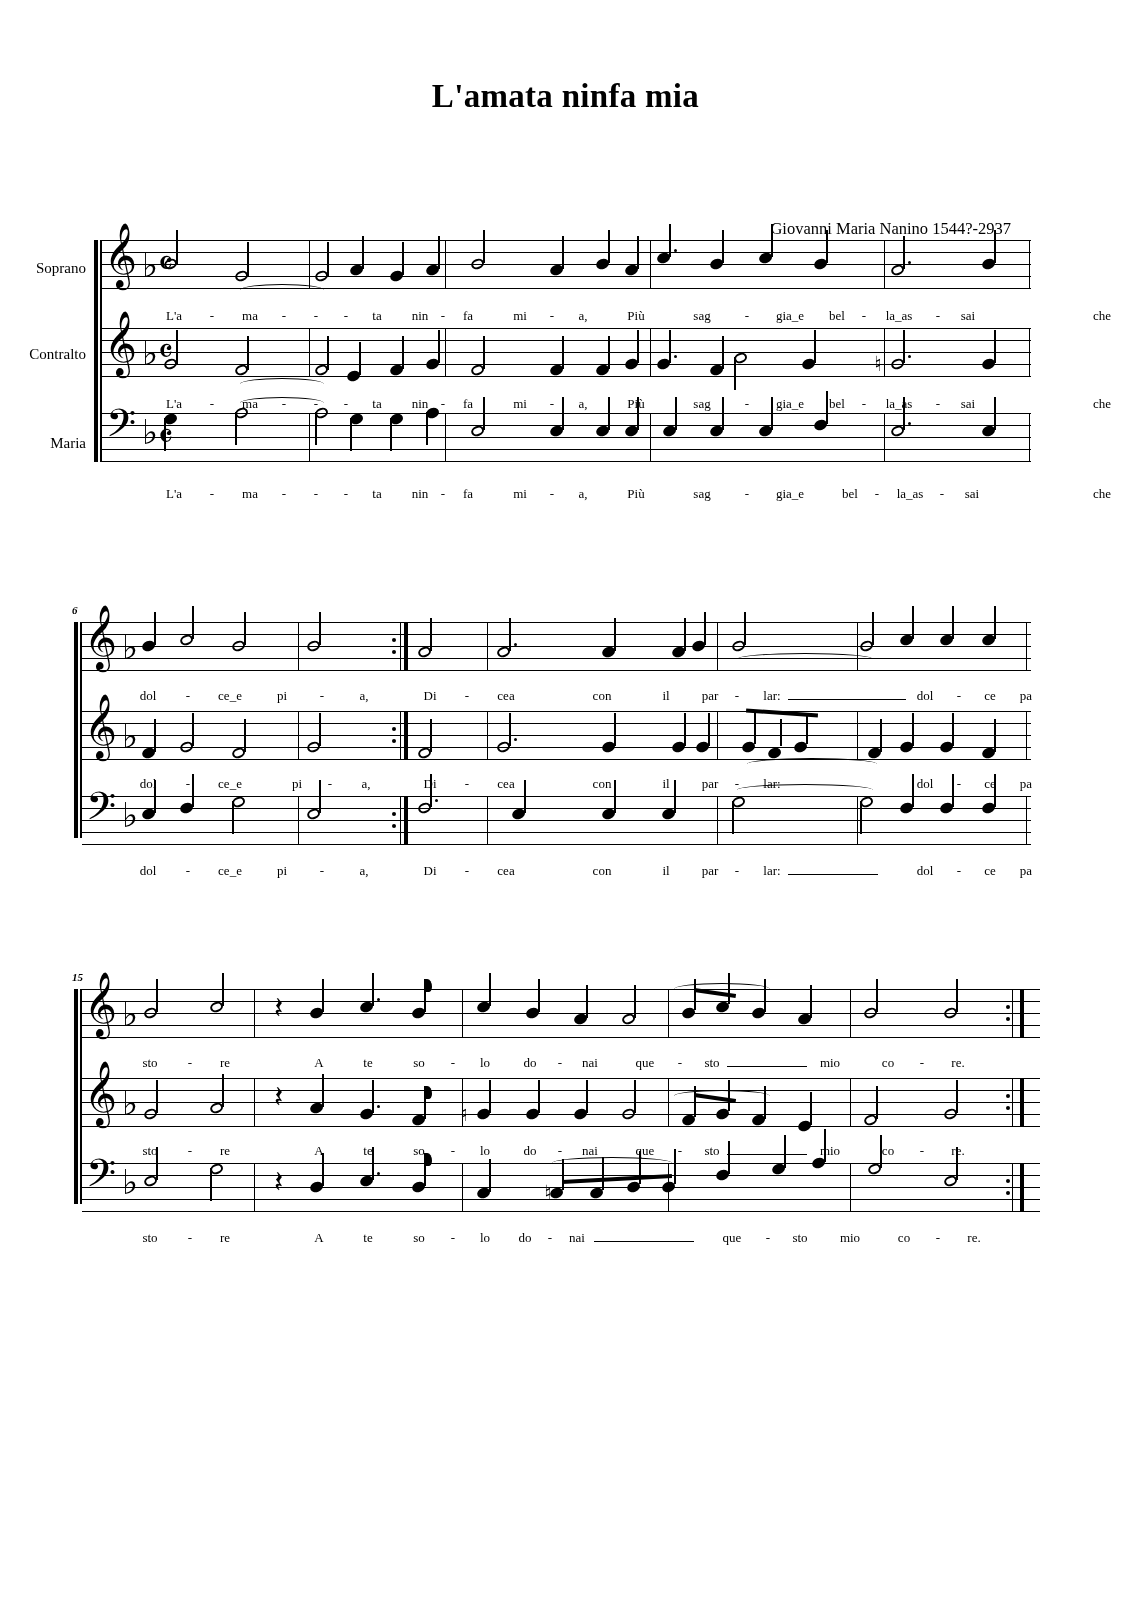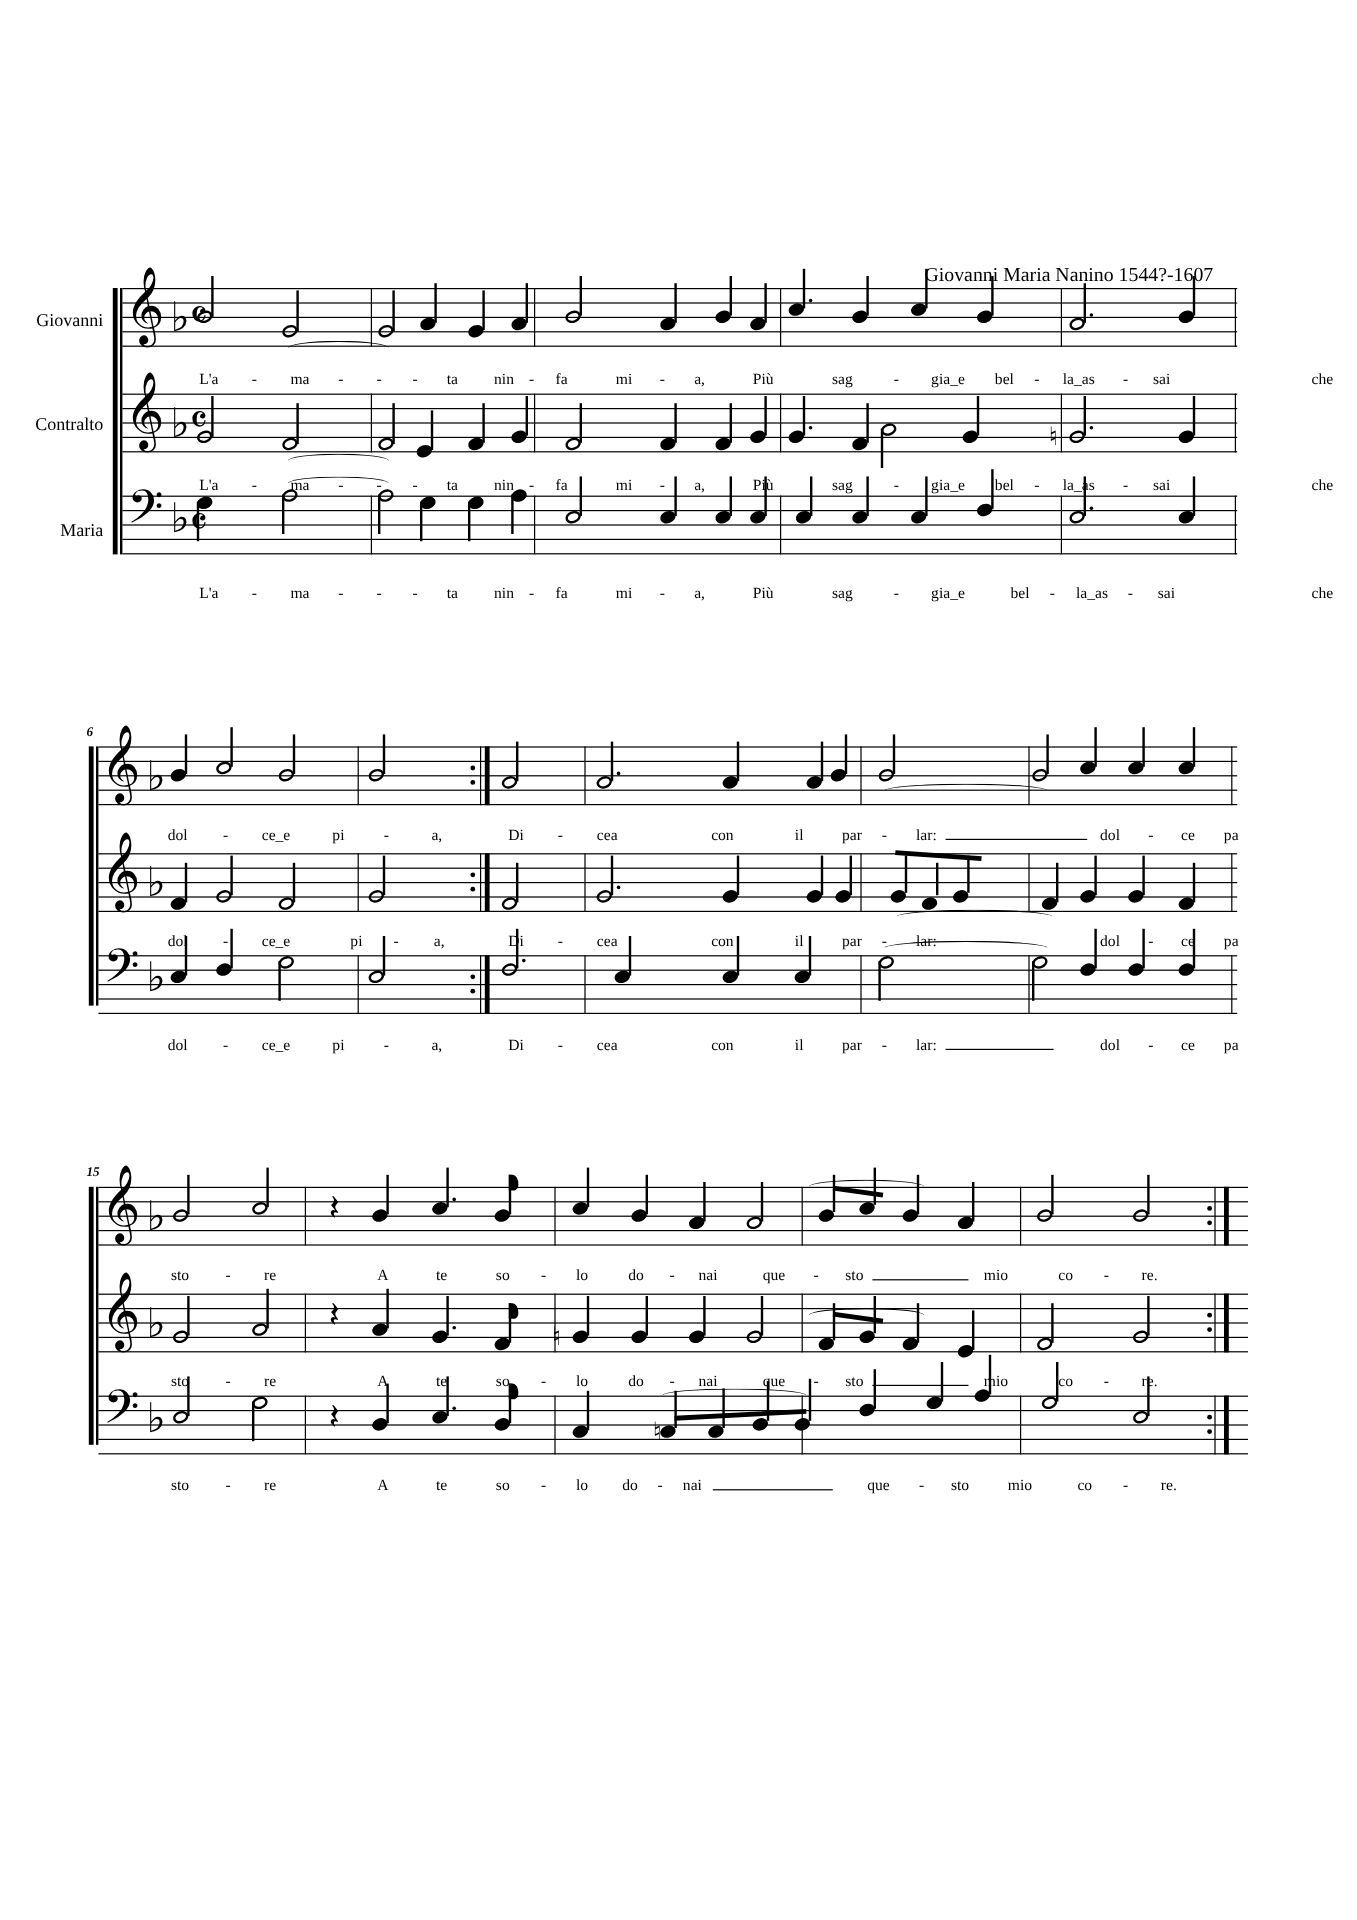--- a/index.html
+++ b/index.html
@@ -210,28 +210,29 @@
     position: absolute;
     height: 1.2px;
     background: #000;
   }
 </style>
 </head>
 <body>
 
 <div class="page">
 
-  <div class="composer">Giovanni Maria Nanino 1544?-1607</div>
+  <div class="title">L'amata ninfa mia</div>
+  <div class="composer">Giovanni Maria Nanino 1544?-2937</div>
 
   <div class="system sys1">
 
     <div class="brace" style="left:94px; top:4px; height:222px;"></div>
     <div class="brace-thin" style="left:100px; top:4px; height:222px;"></div>
 
-    <div class="part-label" style="left:0px; width:86px; top:24px;">Giovanni</div>
+    <div class="part-label" style="left:0px; width:86px; top:24px;">Soprano</div>
     <div class="part-label" style="left:0px; width:86px; top:110px;">Contralto</div>
     <div class="part-label" style="left:0px; width:86px; top:199px;">Maria</div>
 
     <div class="staff" style="left:102px; top:4px; width:929px;">
       <div class="line l0"></div>
         <div class="line l1"></div>
         <div class="line l2"></div>
         <div class="line l3"></div>
         <div class="line l4"></div>
       <div class="clef-g" style="left:2px; top:-13px;">𝄞</div>

